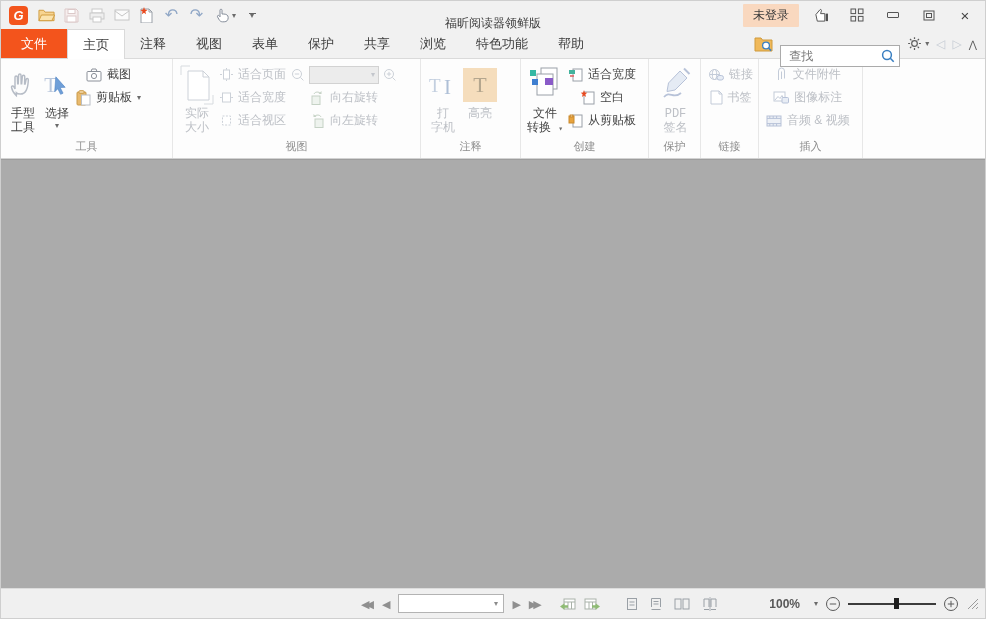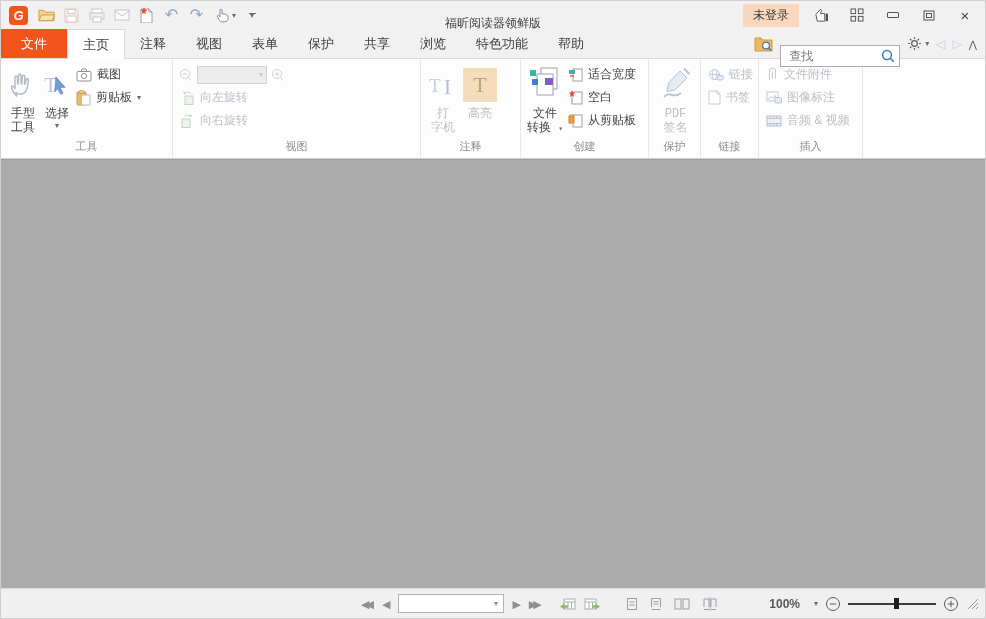--- a/index.html
+++ b/index.html
@@ -34,21 +34,21 @@
 
   
   .ribbon{height:99px;flex:0 0 99px;background:#fdfdfd;border-bottom:1px solid #d2d2d2;display:flex;box-sizing:content-box;}
   .rsec{display:flex;flex-direction:column;border-right:1px solid #e7e7e7;box-sizing:border-box;}
   .rsec-content{flex:1;display:flex;align-items:flex-start;padding:3px 2px 0 4px;}
   .rsec-label{text-align:center;font-size:11px;color:#8d8d8d;padding:0 0 4px;}
   .bigbtn{display:flex;flex-direction:column;align-items:center;padding:1px 2px;}
   .bigbtn .bicon{height:44px;display:flex;align-items:center;justify-content:center;}
   .blabel{line-height:14px;text-align:center;white-space:nowrap;font-family:Liberation Mono, monospace;}
   .smallcol{display:flex;flex-direction:column;padding-top:1px;}
-  .smallbtn{display:flex;align-items:center;gap:5px;height:23px;padding:0 3px;white-space:nowrap;}
+  .smallbtn{display:flex;align-items:center;gap:5px;height:23px;padding:0 3px;white-space:nowrap;justify-content:center;}
   .dis{color:#bdc0c6;}
   .caret{font-size:8px;color:#6b6b6b;}
   .caret.dis{color:#c3c6cc;}
   .hlbox{width:34px;height:34px;background:#f5ddbc;display:flex;align-items:center;justify-content:center;font-family:"Liberation Serif","DejaVu Serif",serif;font-size:22px;color:#b4a68e;}
   .zoomrow{display:flex;align-items:center;gap:4px;height:23px;padding:0 2px;}
   .zoombox{width:70px;height:18px;background:#ececec;border:1px solid #d2d2d2;display:flex;align-items:center;justify-content:flex-end;padding-right:3px;box-sizing:border-box;}
 
   
   .docarea{flex:1;background:#ababab;border-top:1px solid #9d9d9d;}
 
@@ -245,20 +245,53 @@
             <span>剪贴板</span>
             <span class="caret">▾</span>
           </button>
         </div>
       </div>
       <div class="rsec-label">工具</div>
     </div>
 
     <div class="rsec" style="width:248px">
       <div class="rsec-content">
+        <button class="bigbtn dis">
+          <span class="bicon">
+            <svg width="36" height="42" viewBox="0 0 36 42">
+                <path d="M9 7h15l6 6v23H9z" fill="#fff" stroke="#ccd1d8"></path>
+                <path d="M24 7v6h6" fill="none" stroke="#ccd1d8"></path>
+                <path d="M2 11V2h9M25 40h9v-9" fill="none" stroke="#d7dbdf"></path>
+              </svg>
+          </span>
+          <span class="blabel">实际</span>
+          <span class="blabel">大小</span>
+        </button>
+        <div class="smallcol">
+          <button class="smallbtn dis">
+            <svg width="13" height="13" viewBox="0 0 13 13">
+                <rect x="3.5" y="2" width="6" height="9" fill="#fff" stroke="#ccd1d8"></rect>
+                <path d="M6.5 0v1.6M6.5 11.4V13M0 6.5h2M11 6.5h2" stroke="#ccd1d8"></path>
+              </svg>
+            <span>适合页面</span>
+          </button>
+          <button class="smallbtn dis">
+            <svg width="13" height="13" viewBox="0 0 13 13">
+                <rect x="2.5" y="2" width="8" height="9" fill="#fff" stroke="#ccd1d8"></rect>
+                <path d="M0 6.5h1.8M11.2 6.5H13" stroke="#ccd1d8"></path>
+              </svg>
+            <span>适合宽度</span>
+          </button>
+          <button class="smallbtn dis">
+            <svg width="13" height="13" viewBox="0 0 13 13">
+                <rect x="2.5" y="2" width="8" height="9" fill="#fff" stroke="#ccd1d8" stroke-dasharray="2 1.4"></rect>
+              </svg>
+            <span>适合视区</span>
+          </button>
+        </div>
         <div class="smallcol">
           <div class="zoomrow">
             <button style="display:flex;">
               <svg width="14" height="14" viewBox="0 0 14 14">
                   <circle cx="6" cy="6" r="4.5" fill="none" stroke="#ccd1d8"></circle>
                   <path d="M3.8 6h4.4M9.4 9.4l3 3" stroke="#ccd1d8"></path>
                 </svg>
             </button>
             <div class="zoombox">
               <span></span>
@@ -266,33 +299,33 @@
             </div>
             <button style="display:flex;">
               <svg width="14" height="14" viewBox="0 0 14 14">
                   <circle cx="6" cy="6" r="4.5" fill="none" stroke="#ccd1d8"></circle>
                   <path d="M3.8 6h4.4M6 3.8v4.4M9.4 9.4l3 3" stroke="#ccd1d8"></path>
                 </svg>
             </button>
           </div>
           <button class="smallbtn dis">
             <svg width="15" height="15" viewBox="0 0 15 15">
+                <rect x="2" y="6" width="8" height="8.5" fill="#eef3ee" stroke="#c5d2c5"></rect>
+                <path d="M4 4c1-2.5 5-2.5 6.5-.5" fill="none" stroke="#c5d2c5"></path>
+                <path d="M11.5 1v3h-3z" fill="#c5d2c5"></path>
+              </svg>
+            <span>向右旋转</span>
+          </button>
+          <button class="smallbtn dis">
+            <svg width="15" height="15" viewBox="0 0 15 15">
                 <rect x="5" y="6" width="8" height="8.5" fill="#eef3ee" stroke="#c5d2c5"></rect>
                 <path d="M11 4c-1-2.5-5-2.5-6.5-.5" fill="none" stroke="#c5d2c5"></path>
                 <path d="M3.5 1v3h3z" fill="#c5d2c5"></path>
               </svg>
             <span>向左旋转</span>
-          </button>
-          <button class="smallbtn dis">
-            <svg width="15" height="15" viewBox="0 0 15 15">
-                <rect x="2" y="6" width="8" height="8.5" fill="#eef3ee" stroke="#c5d2c5"></rect>
-                <path d="M4 4c1-2.5 5-2.5 6.5-.5" fill="none" stroke="#c5d2c5"></path>
-                <path d="M11.5 1v3h-3z" fill="#c5d2c5"></path>
-              </svg>
-            <span>向右旋转</span>
           </button>
         </div>
       </div>
       <div class="rsec-label">视图</div>
     </div>
 
     <div class="rsec" style="width:100px">
       <div class="rsec-content">
         <button class="bigbtn dis">
           <span class="bicon">

